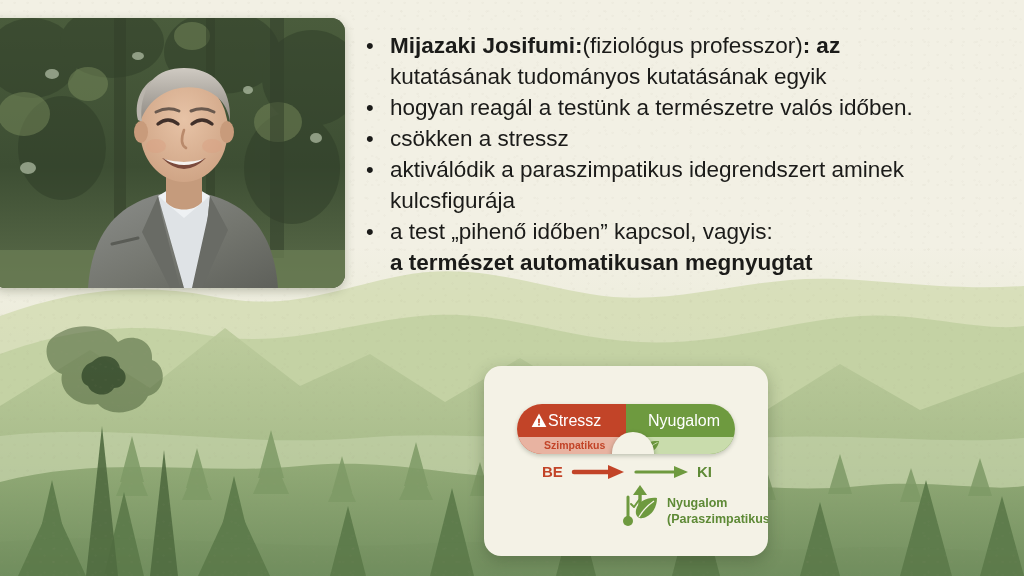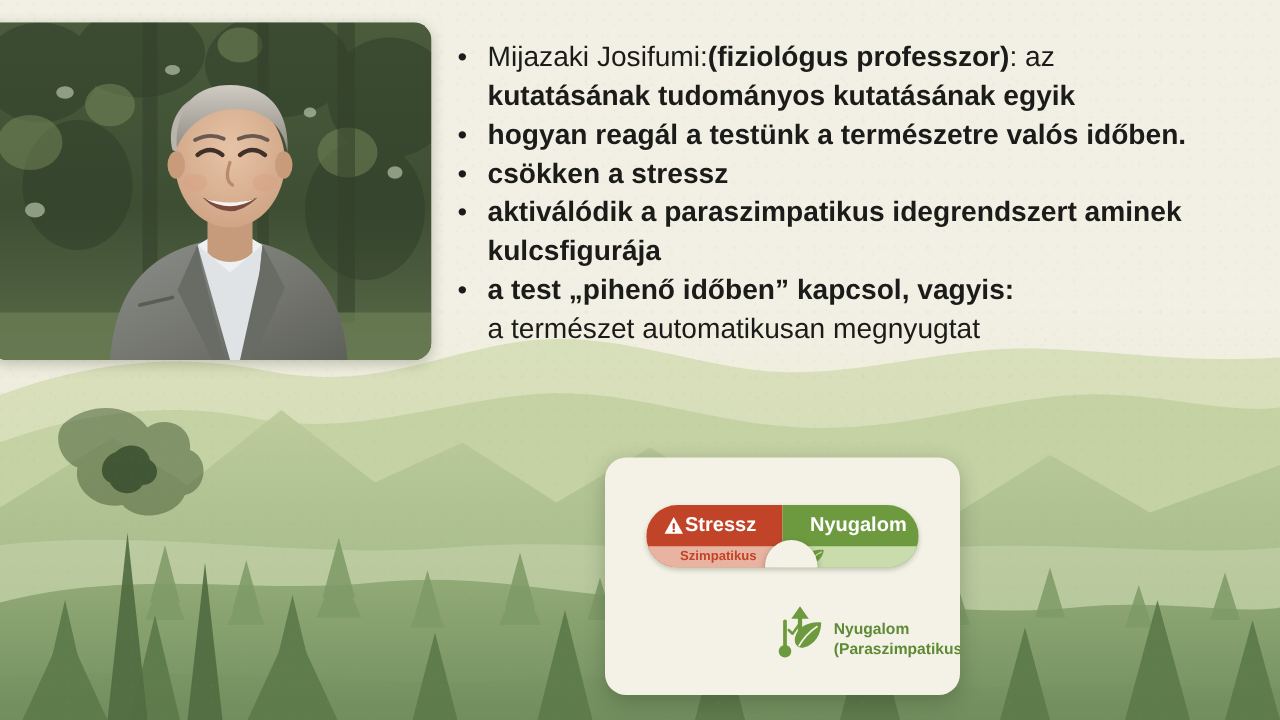--- a/index.html
+++ b/index.html
@@ -38,43 +38,43 @@
   .bullets{
     position:absolute;left:366px;top:30px;width:640px;
     color:#1b1b19;font-size:22.5px;line-height:31px;
   }
   .bullet-row{display:flex;align-items:flex-start;margin:0 0 0 0;}
   .dot{
     flex:0 0 24px;font-size:22px;line-height:31px;color:#1b1b19;
     text-align:left;user-select:none;
   }
   .btext{flex:1 1 auto;}
-  .b{font-weight:normal;}
-  .nb{font-weight:bold;}
+  .b{font-weight:bold;}
+  .nb{font-weight:normal;}
 
   
   .card{
     position:absolute;left:484px;top:366px;width:284px;height:190px;
     background:#F4F2E6;border-radius:17px;
     box-shadow:0 5px 16px rgba(40,55,30,.30);
     overflow:hidden;
   }
   .toggle{
     position:absolute;left:33px;top:38px;width:218px;height:50px;
     border-radius:25px;overflow:hidden;
     box-shadow:0 2px 4px rgba(40,55,30,.25);
   }
   .tg-half{position:absolute;top:0;height:100%;width:50%;}
   .tg-left{left:0;background:#C24428;}
   .tg-right{left:50%;background:#6E9A3F;}
   .tg-band{position:absolute;left:0;bottom:0;height:17px;width:100%;}
   .tg-left .tg-band{background:#E8B3A1;}
   .tg-right .tg-band{background:#C9DCAC;}
   .tg-label{
-    position:absolute;top:6px;color:#fff;font-size:16px;font-weight:bold;
+    position:absolute;top:6px;color:#fff;font-size:16px;font-weight:normal;
     line-height:21px;white-space:nowrap;
   }
   .tg-label.left{left:31px;}
   .tg-label.right{left:132px;}
   .tg-sub{
     position:absolute;bottom:1px;font-size:10.5px;font-weight:bold;
     line-height:15px;white-space:nowrap;
   }
   .tg-sub.left{left:27px;color:#C24428;}
   .warn{position:absolute;left:14px;top:9px;width:16px;height:15px;}
@@ -345,20 +345,34 @@
         <span class="leaf-sm" style="left:17px">
           <svg viewBox="0 0 17 13" aria-hidden="true">
             <path d="M16,1 C10,0.4 3,2 1.4,7 C0.8,9.2 2,11.4 4.4,11.8 C10,12.6 15.4,7.4 16,1 Z" fill="#6E9A3F"></path>
             <path d="M14.6,2.4 C10,4.6 6.4,7.4 3.6,11.2" stroke="#C9DCAC" stroke-width="1" fill="none"></path>
           </svg>
         </span>
       </div>
       <div class="knob"></div>
     </div>
 
+    <div class="flow">
+      <span class="lbl-be">BE</span>
+      <span class="lbl-ki">KI</span>
+      <svg width="284" height="38" viewBox="0 0 284 38" aria-hidden="true">
+        <g stroke="#C24428" stroke-width="4.5" fill="none">
+          <line x1="90" y1="16" x2="124" y2="16" stroke-linecap="round"></line>
+        </g>
+        <path d="M124,9 L140,16 L124,23 Z" fill="#C24428"></path>
+        <g stroke="#6E9A3F" stroke-width="3.2" fill="none">
+          <line x1="152" y1="16" x2="190" y2="16" stroke-linecap="round"></line>
+        </g>
+        <path d="M190,10 L204,16 L190,22 Z" fill="#6E9A3F"></path>
+      </svg>
+    </div>
 
     <span class="uparrow">
       <svg width="20" height="30" viewBox="0 0 20 30" aria-hidden="true">
         <line x1="10" y1="29" x2="10" y2="9" stroke="#6E9A3F" stroke-width="3.4" stroke-linecap="round"></line>
         <path d="M10,1 L17,11 L3,11 Z" fill="#6E9A3F"></path>
       </svg>
     </span>
 
     <div class="legend">
       <svg width="44" height="34" viewBox="0 0 44 34" aria-hidden="true">

